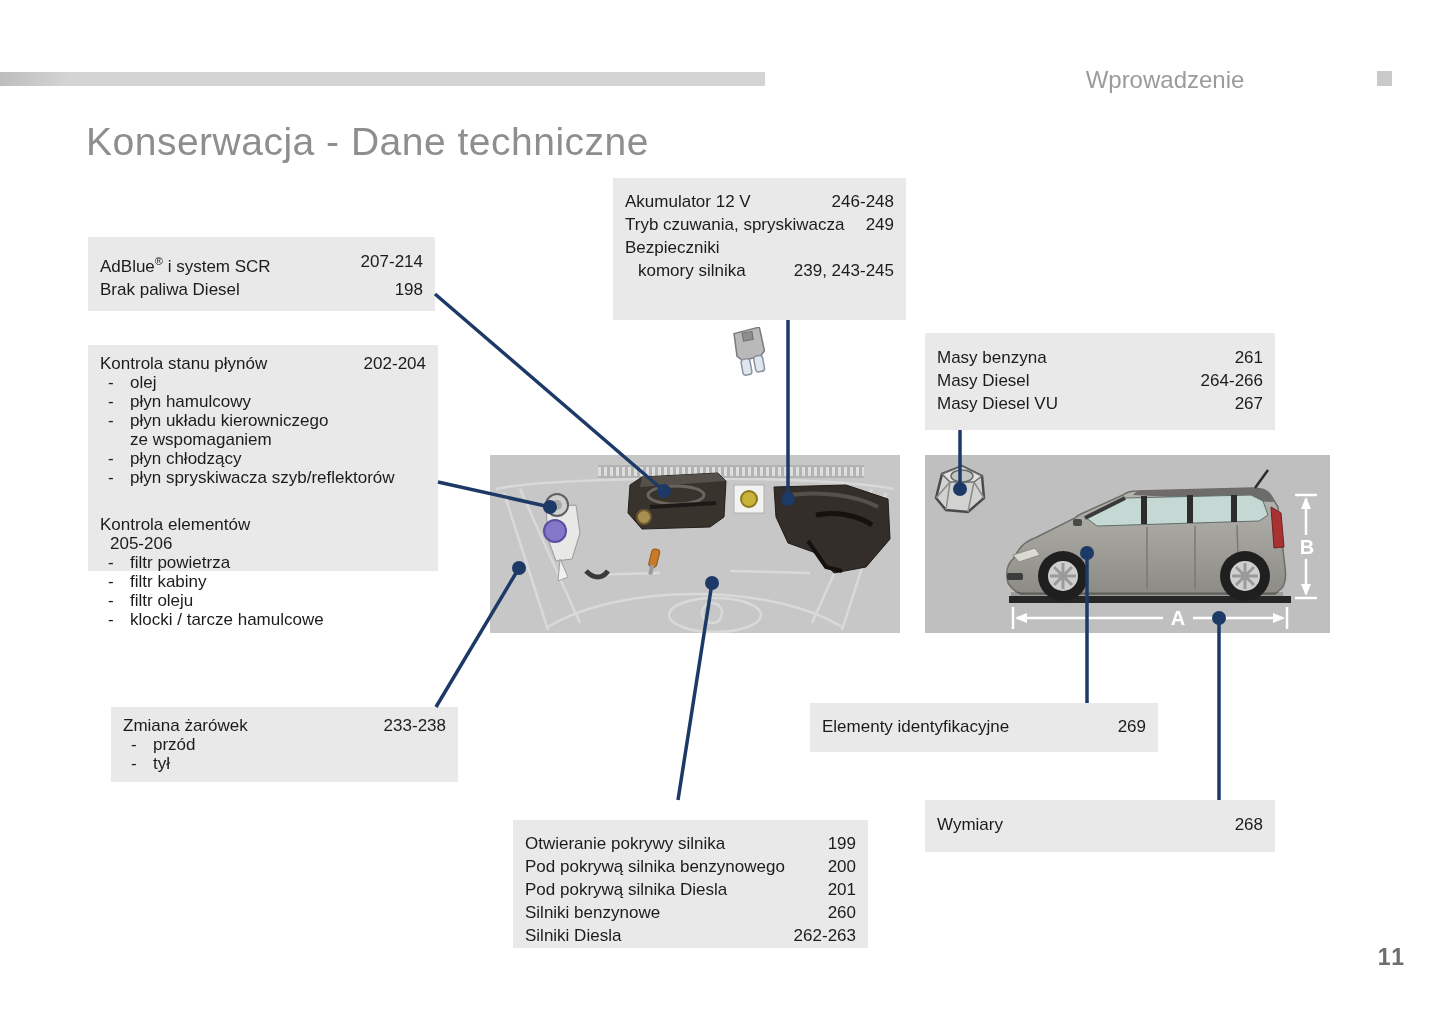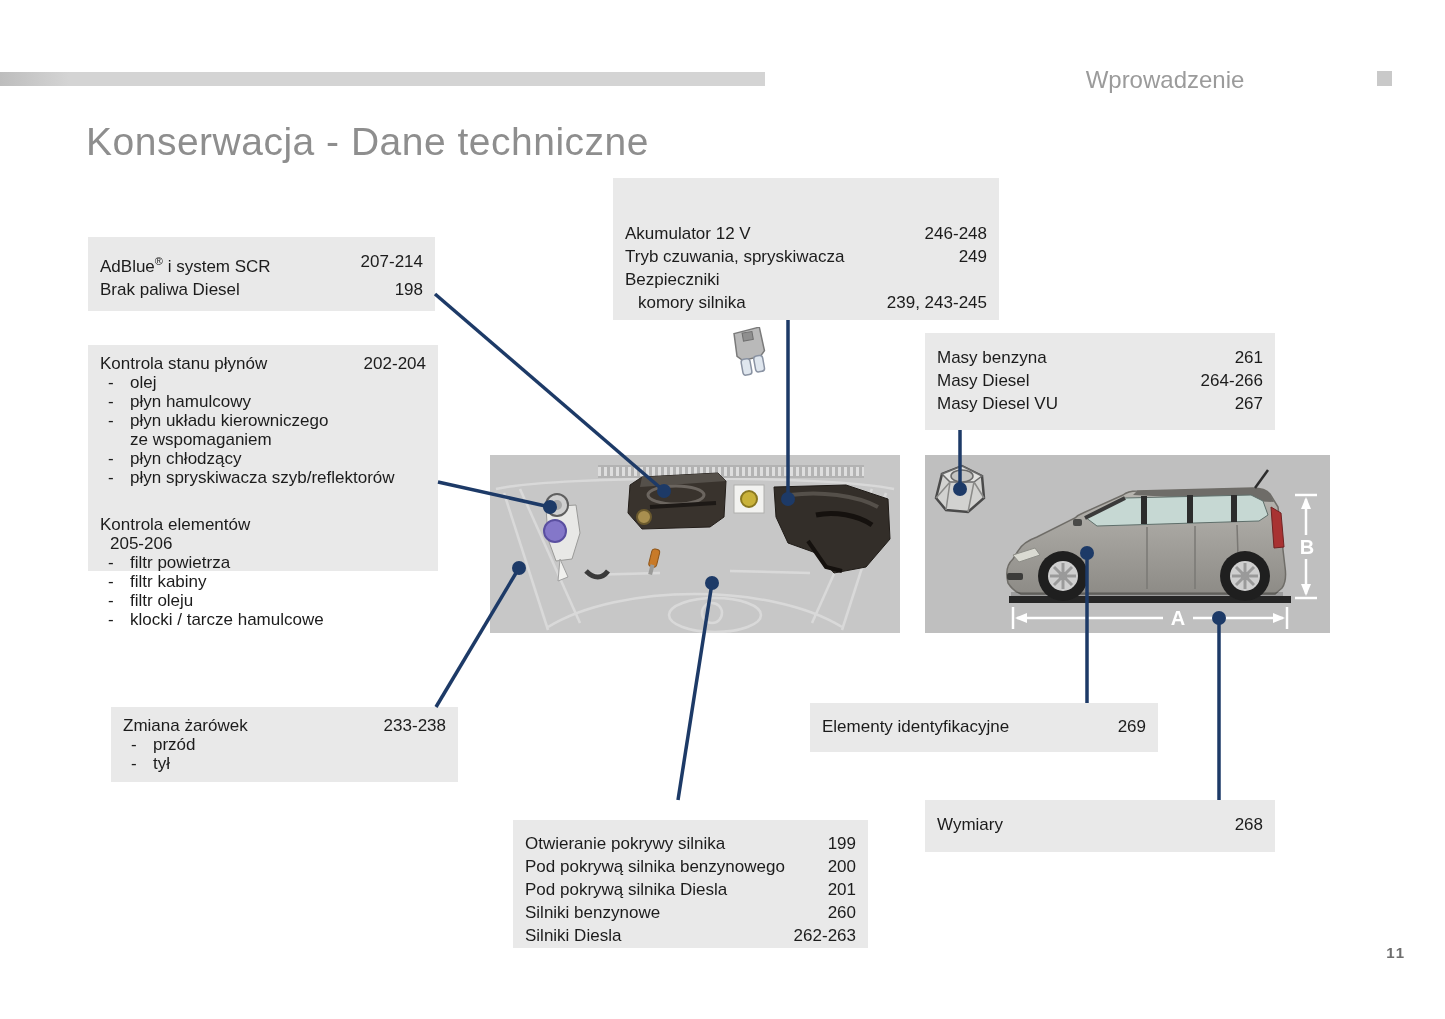--- a/index.html
+++ b/index.html
@@ -5,38 +5,38 @@
   html,body{margin:0;padding:0;background:#ffffff;}
   .page{position:relative;width:1445px;height:1019px;background:#ffffff;overflow:hidden;
         font-family:"Liberation Sans","DejaVu Sans",sans-serif;}
   .topbar{position:absolute;left:0;top:72px;width:765px;height:14px;
           background:linear-gradient(to right,#bdbdbd 0%,#d4d4d4 9%,#d4d4d4 100%);}
   .section-label{position:absolute;top:66px;left:1000px;width:330px;text-align:center;
                  font-size:24px;color:#9b9b9b;}
   .section-square{position:absolute;left:1377px;top:71px;width:15px;height:15px;background:#c9c9c9;}
   .title{position:absolute;left:86px;top:120px;font-size:39px;color:#8e8e8e;letter-spacing:.5px;}
   .pagenum{position:absolute;left:1360px;top:944px;width:46px;text-align:right;
-           font-size:15px;font-weight:bold;color:#6e6e6e;letter-spacing:2px;}
+           font-size:23px;font-weight:bold;color:#6e6e6e;letter-spacing:2px;}
   .box{position:absolute;background:#e9e9e9;color:#1c1c1c;font-size:17px;
        box-sizing:border-box;padding:12px;}
   .row{display:flex;justify-content:space-between;line-height:23px;}
   .row .pg{white-space:nowrap;padding-left:10px;}
   .item{display:flex;line-height:23px;}
   .item .dash{flex:0 0 30px;padding-left:8px;box-sizing:border-box;}
   .item.cont{margin-left:30px;}
   .tight .row,.tight .item{line-height:19px;}
   .sec2{margin-top:28px;flex-direction:column;}
   .ind{margin-left:13px;}
   sup{font-size:11px;}
   .img{position:absolute;}
   svg{display:block;}
   .overlay{position:absolute;left:0;top:0;pointer-events:none;}
   
   #box-adblue{left:88px;top:237px;width:347px;height:74px;padding-top:13px;}
-  #box-akumulator{left:613px;top:178px;width:386px;height:142px;padding-top:44px;}
+  #box-akumulator{left:613px;top:178px;width:293px;height:142px;padding-top:12px;}
   #box-kontrola{left:88px;top:345px;width:350px;height:226px;padding-top:9px;}
   #box-masy{left:925px;top:333px;width:350px;height:97px;padding-top:13px;}
   #box-zmiana{left:88px;top:707px;width:347px;height:75px;padding-top:9px;margin-left:23px;}
   #box-elementy{left:810px;top:703px;width:348px;height:49px;padding-top:12px;}
   #box-otwieranie{left:513px;top:800px;width:355px;height:128px;margin-top:20px;}
   #box-wymiary{left:925px;top:800px;width:350px;height:52px;padding-top:13px;}
 </style>
 </head>
 <body>
 

